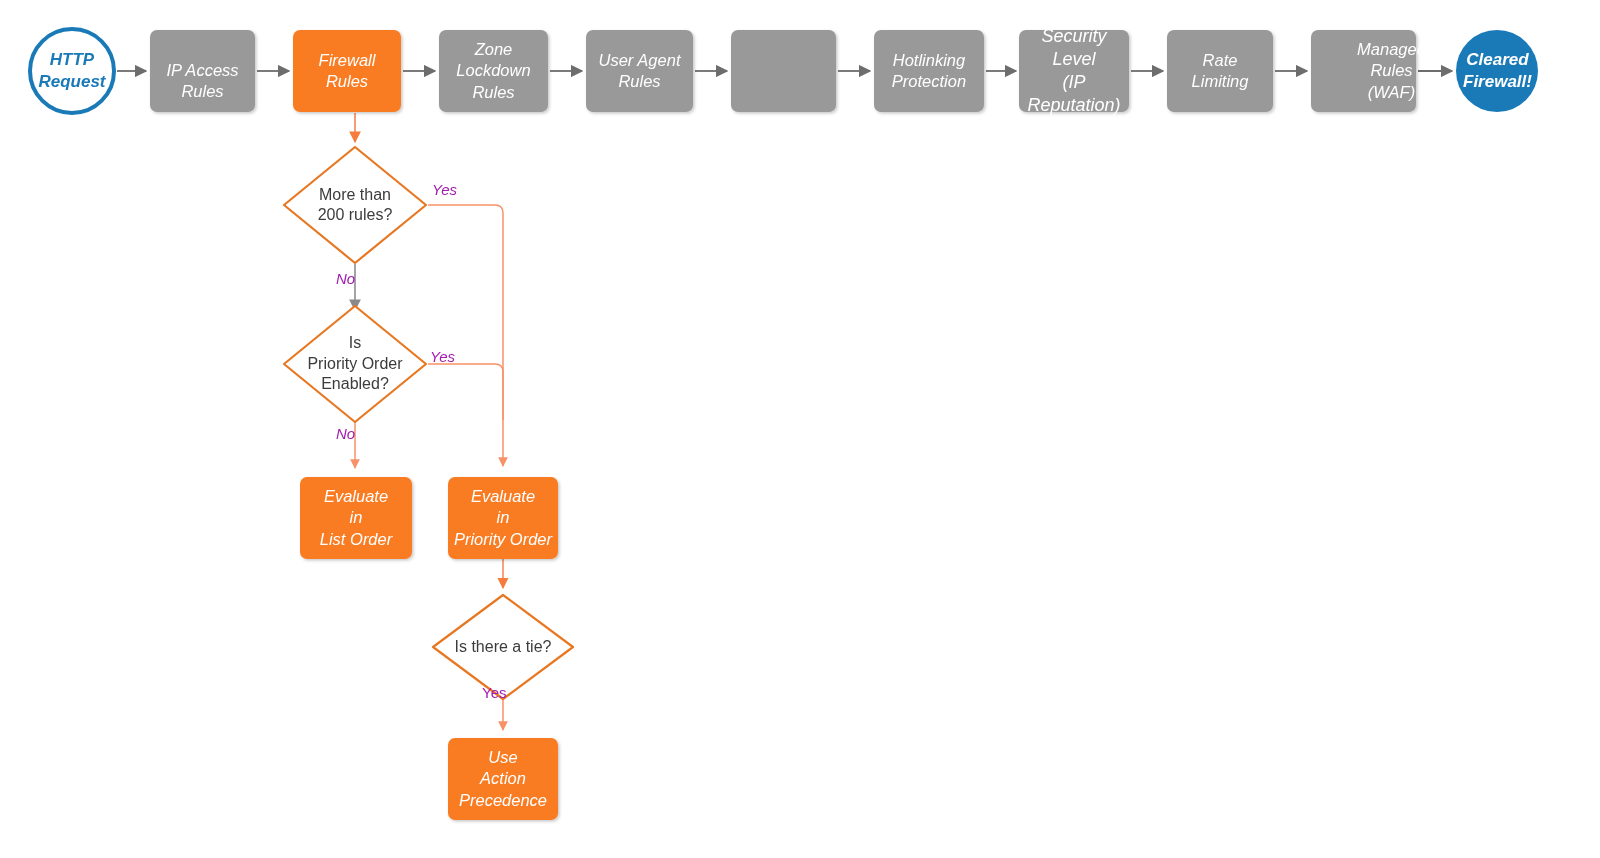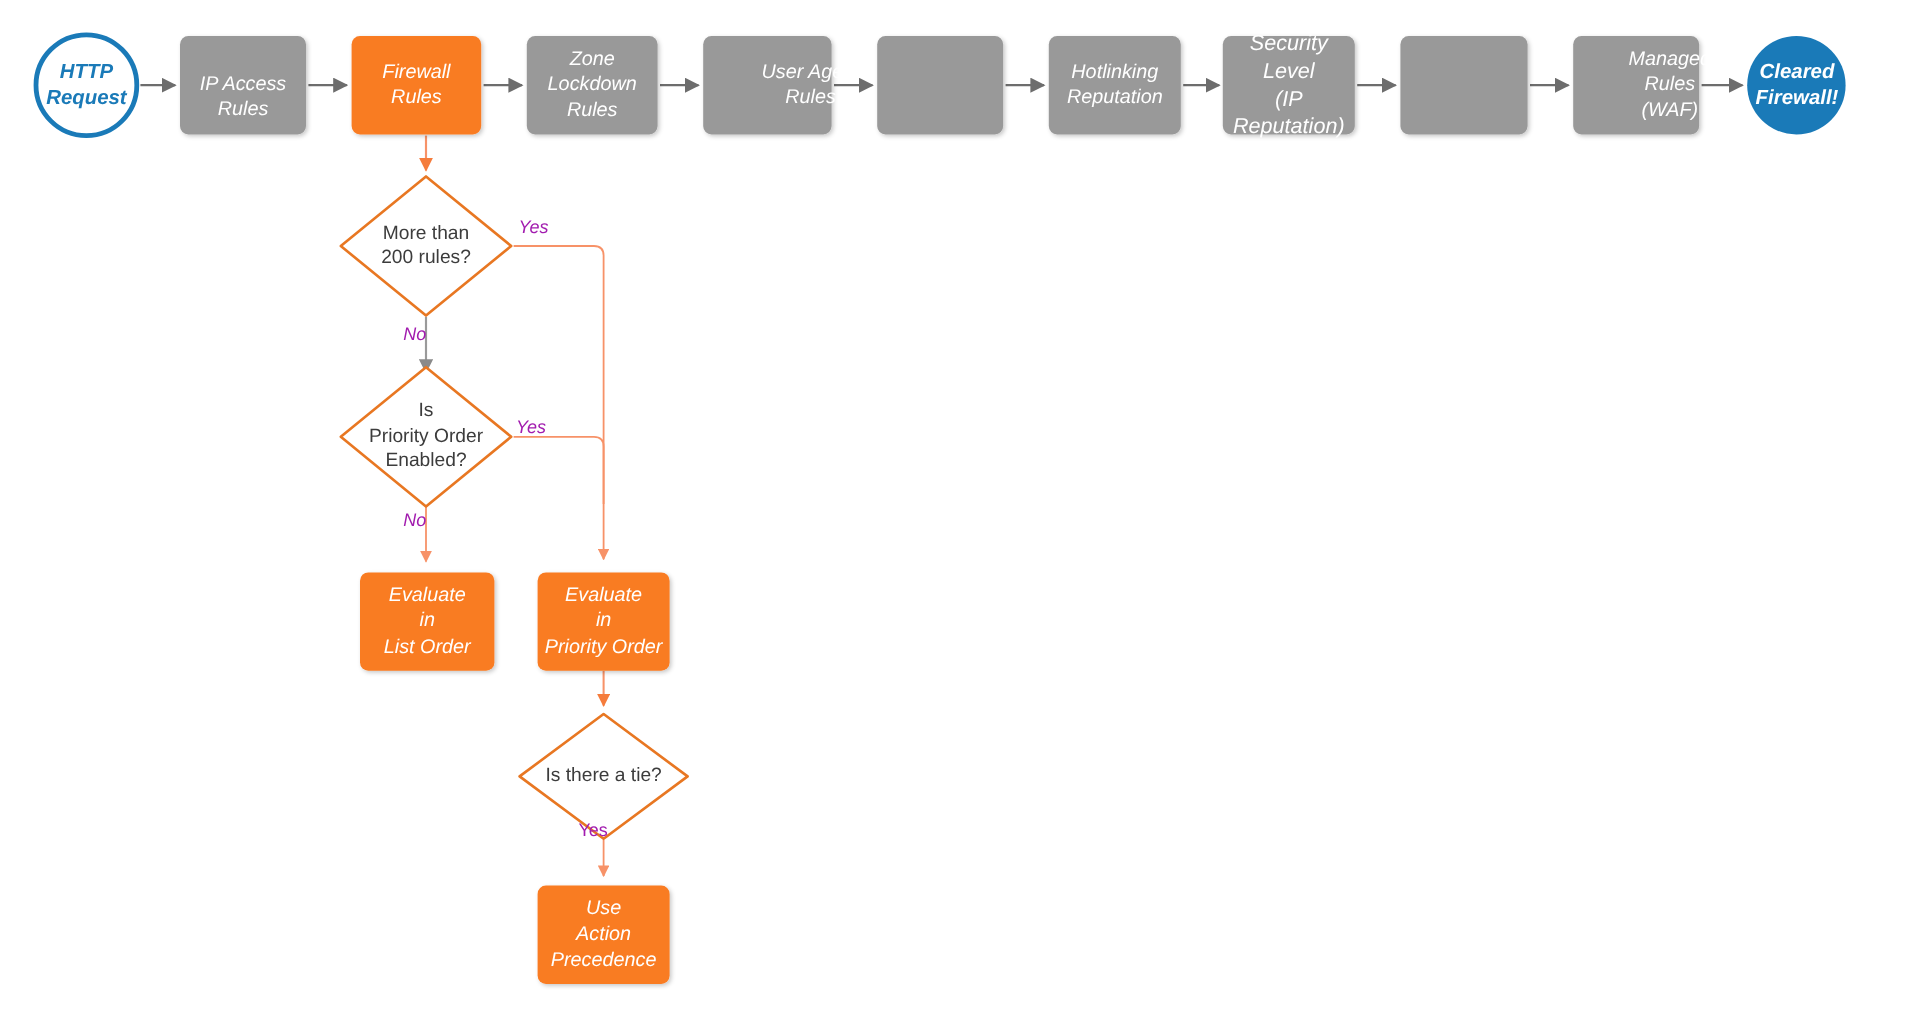--- a/index.html
+++ b/index.html
@@ -155,31 +155,33 @@
   <div class="node-label lbl-process" style="left:150px; top:40px; width:105px; height:82px;">IP Access
 Rules</div>
 
   <div class="node-label lbl-process" style="left:293px; top:30px; width:108px; height:82px;">Firewall
 Rules</div>
 
   <div class="node-label lbl-process" style="left:439px; top:30px; width:109px; height:82px;">Zone
 Lockdown
 Rules</div>
 
-  <div class="node-label lbl-process" style="left:586px; top:30px; width:107px; height:82px;padding-left:36px;">User Agent
+  <div class="node-label lbl-process" style="left:586px; top:30px; width:107px; height:82px;">User Agent
 Rules</div>
 
 
   <div class="node-label lbl-process" style="left:874px; top:30px; width:110px; height:82px;">Hotlinking
-Reputation</div>
+Protection</div>
 
   <div class="node-label lbl-process" style="left:1014px; top:30px; width:120px; height:82px; font-size:18px;">Security
 Level
 (IP Reputation)</div>
 
+  <div class="node-label lbl-process" style="left:1167px; top:30px; width:106px; height:82px;">Rate
+Limiting</div>
 
   <div class="node-label lbl-process" style="left:1339px; top:30px; width:105px; height:82px;">Managed
 Rules
 (WAF)</div>
 
   <div class="node-label lbl-terminator end" style="left:1453px; top:41px; width:89px; height:60px;">Cleared
 Firewall!</div>
 
   <div class="node-label lbl-decision" style="left:285px; top:175px; width:140px; height:60px;">More than
 200 rules?</div>

